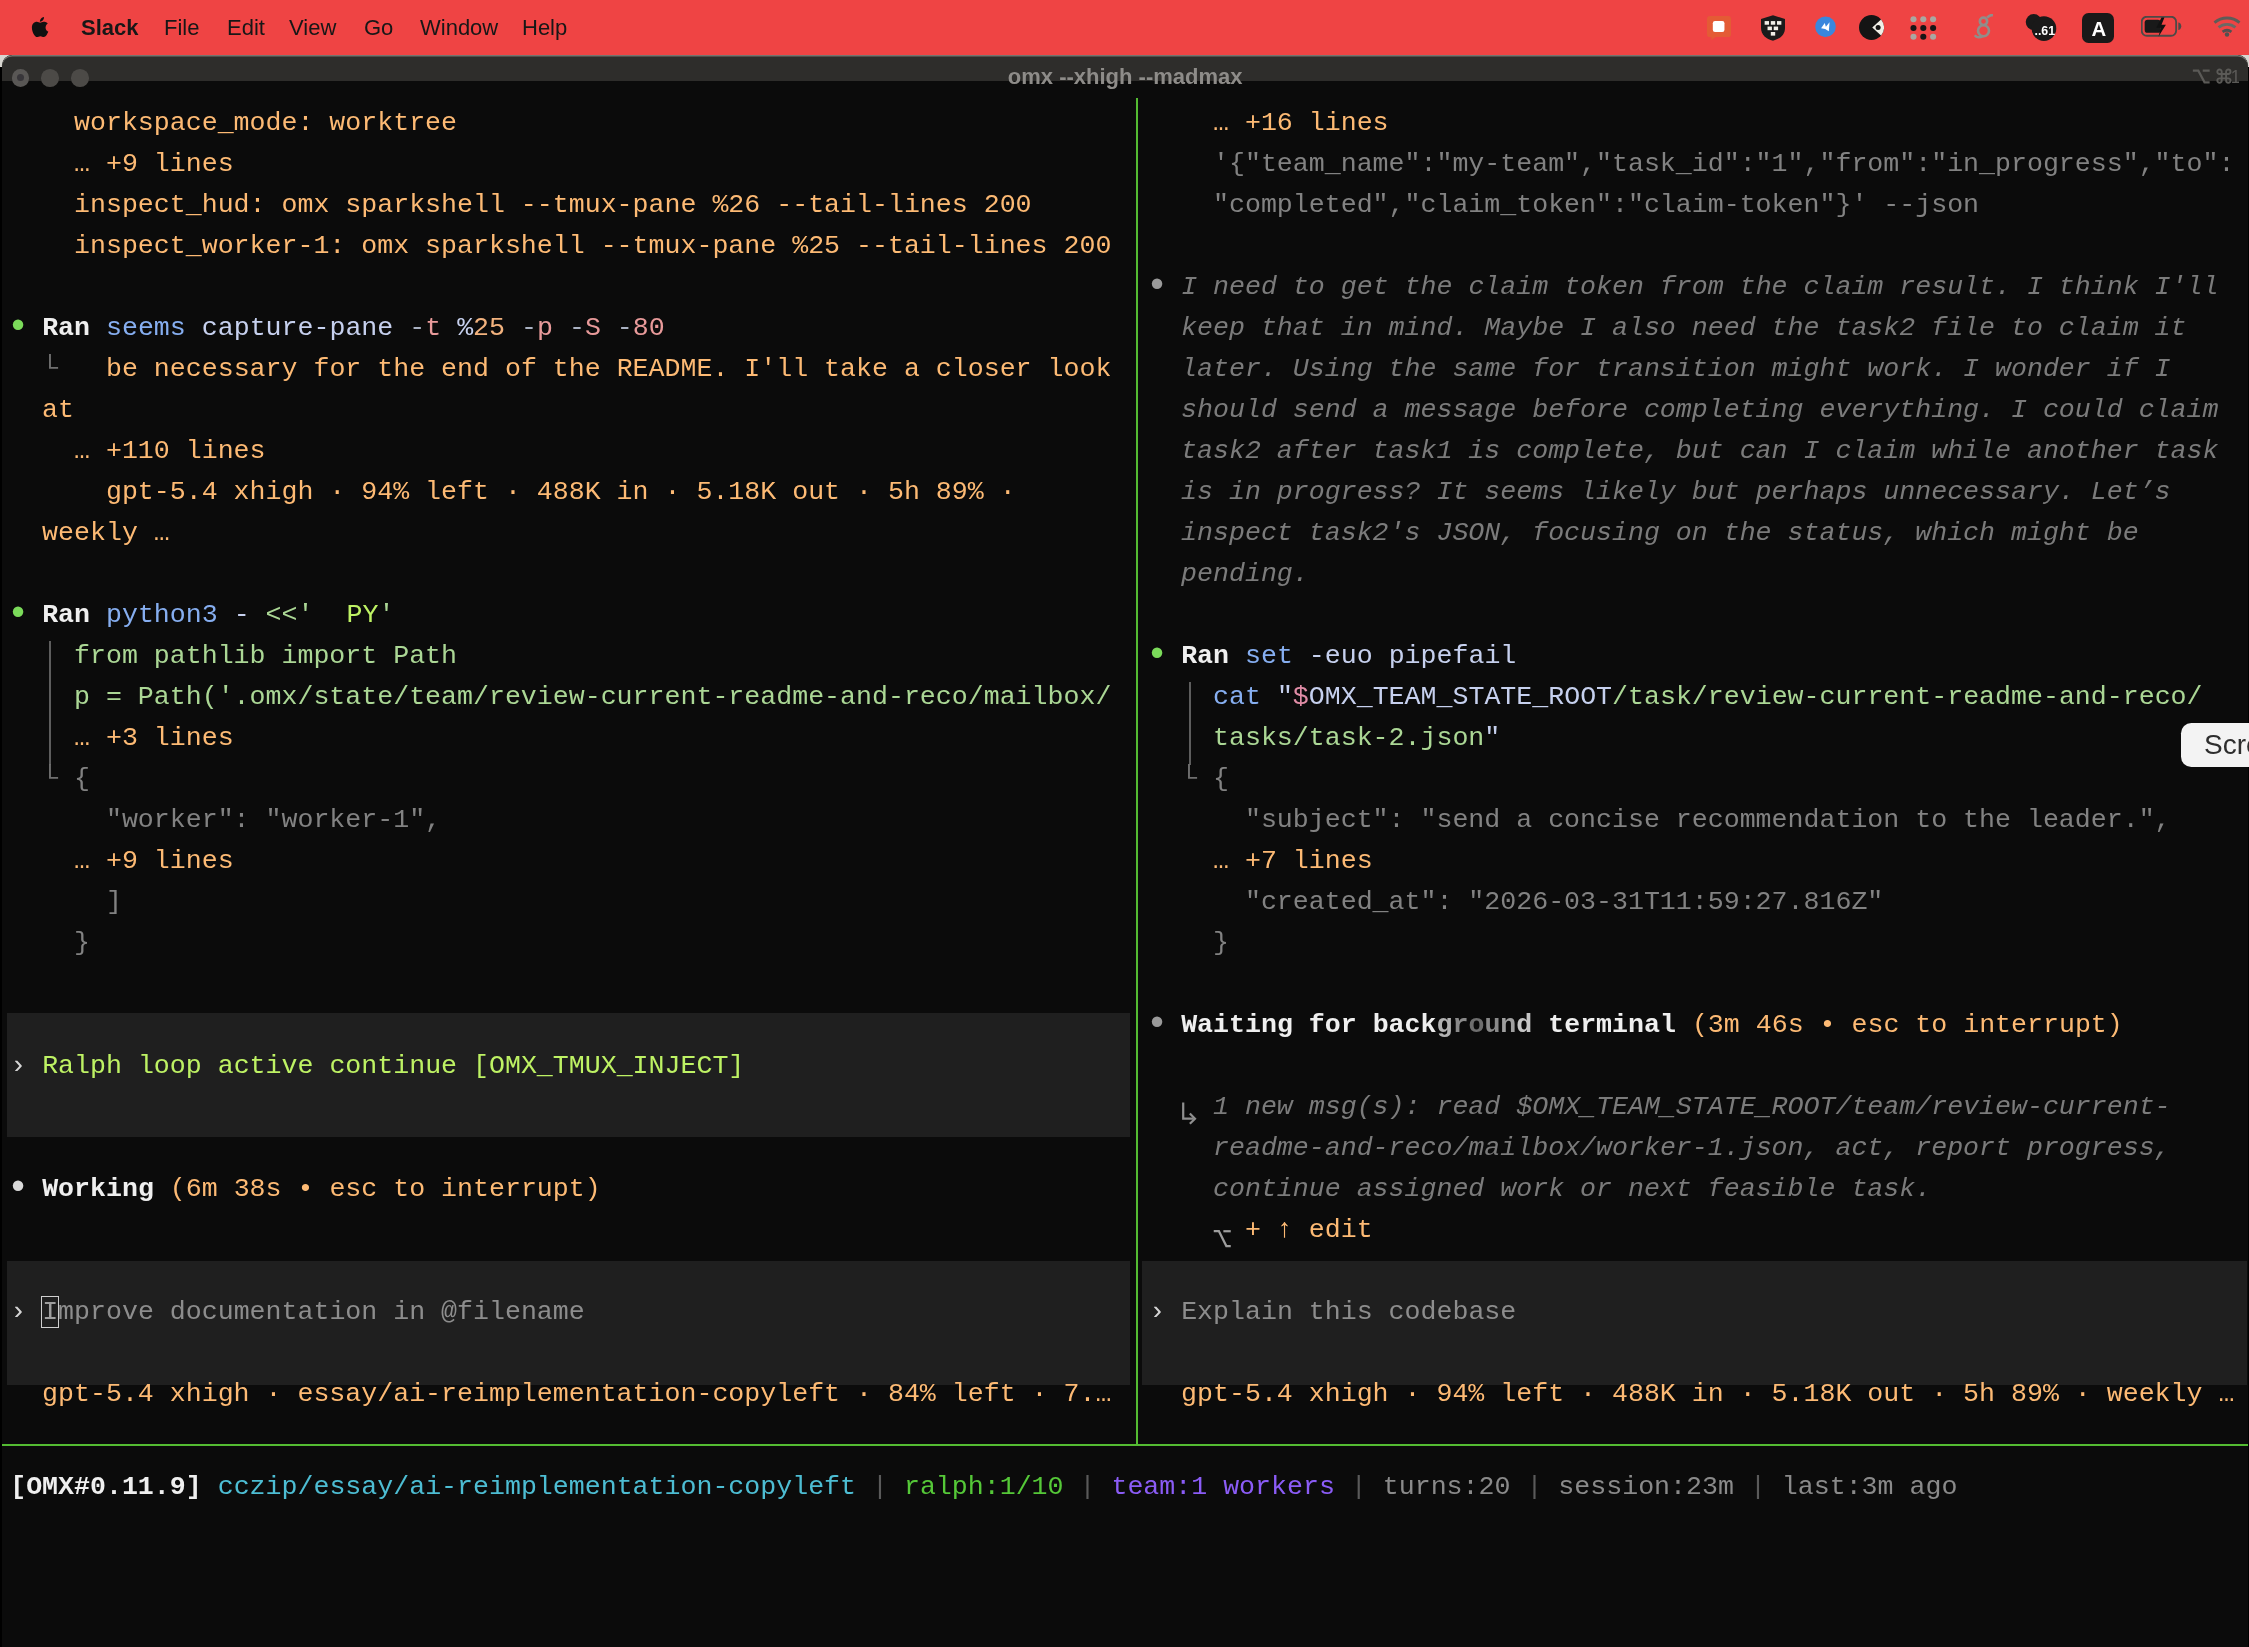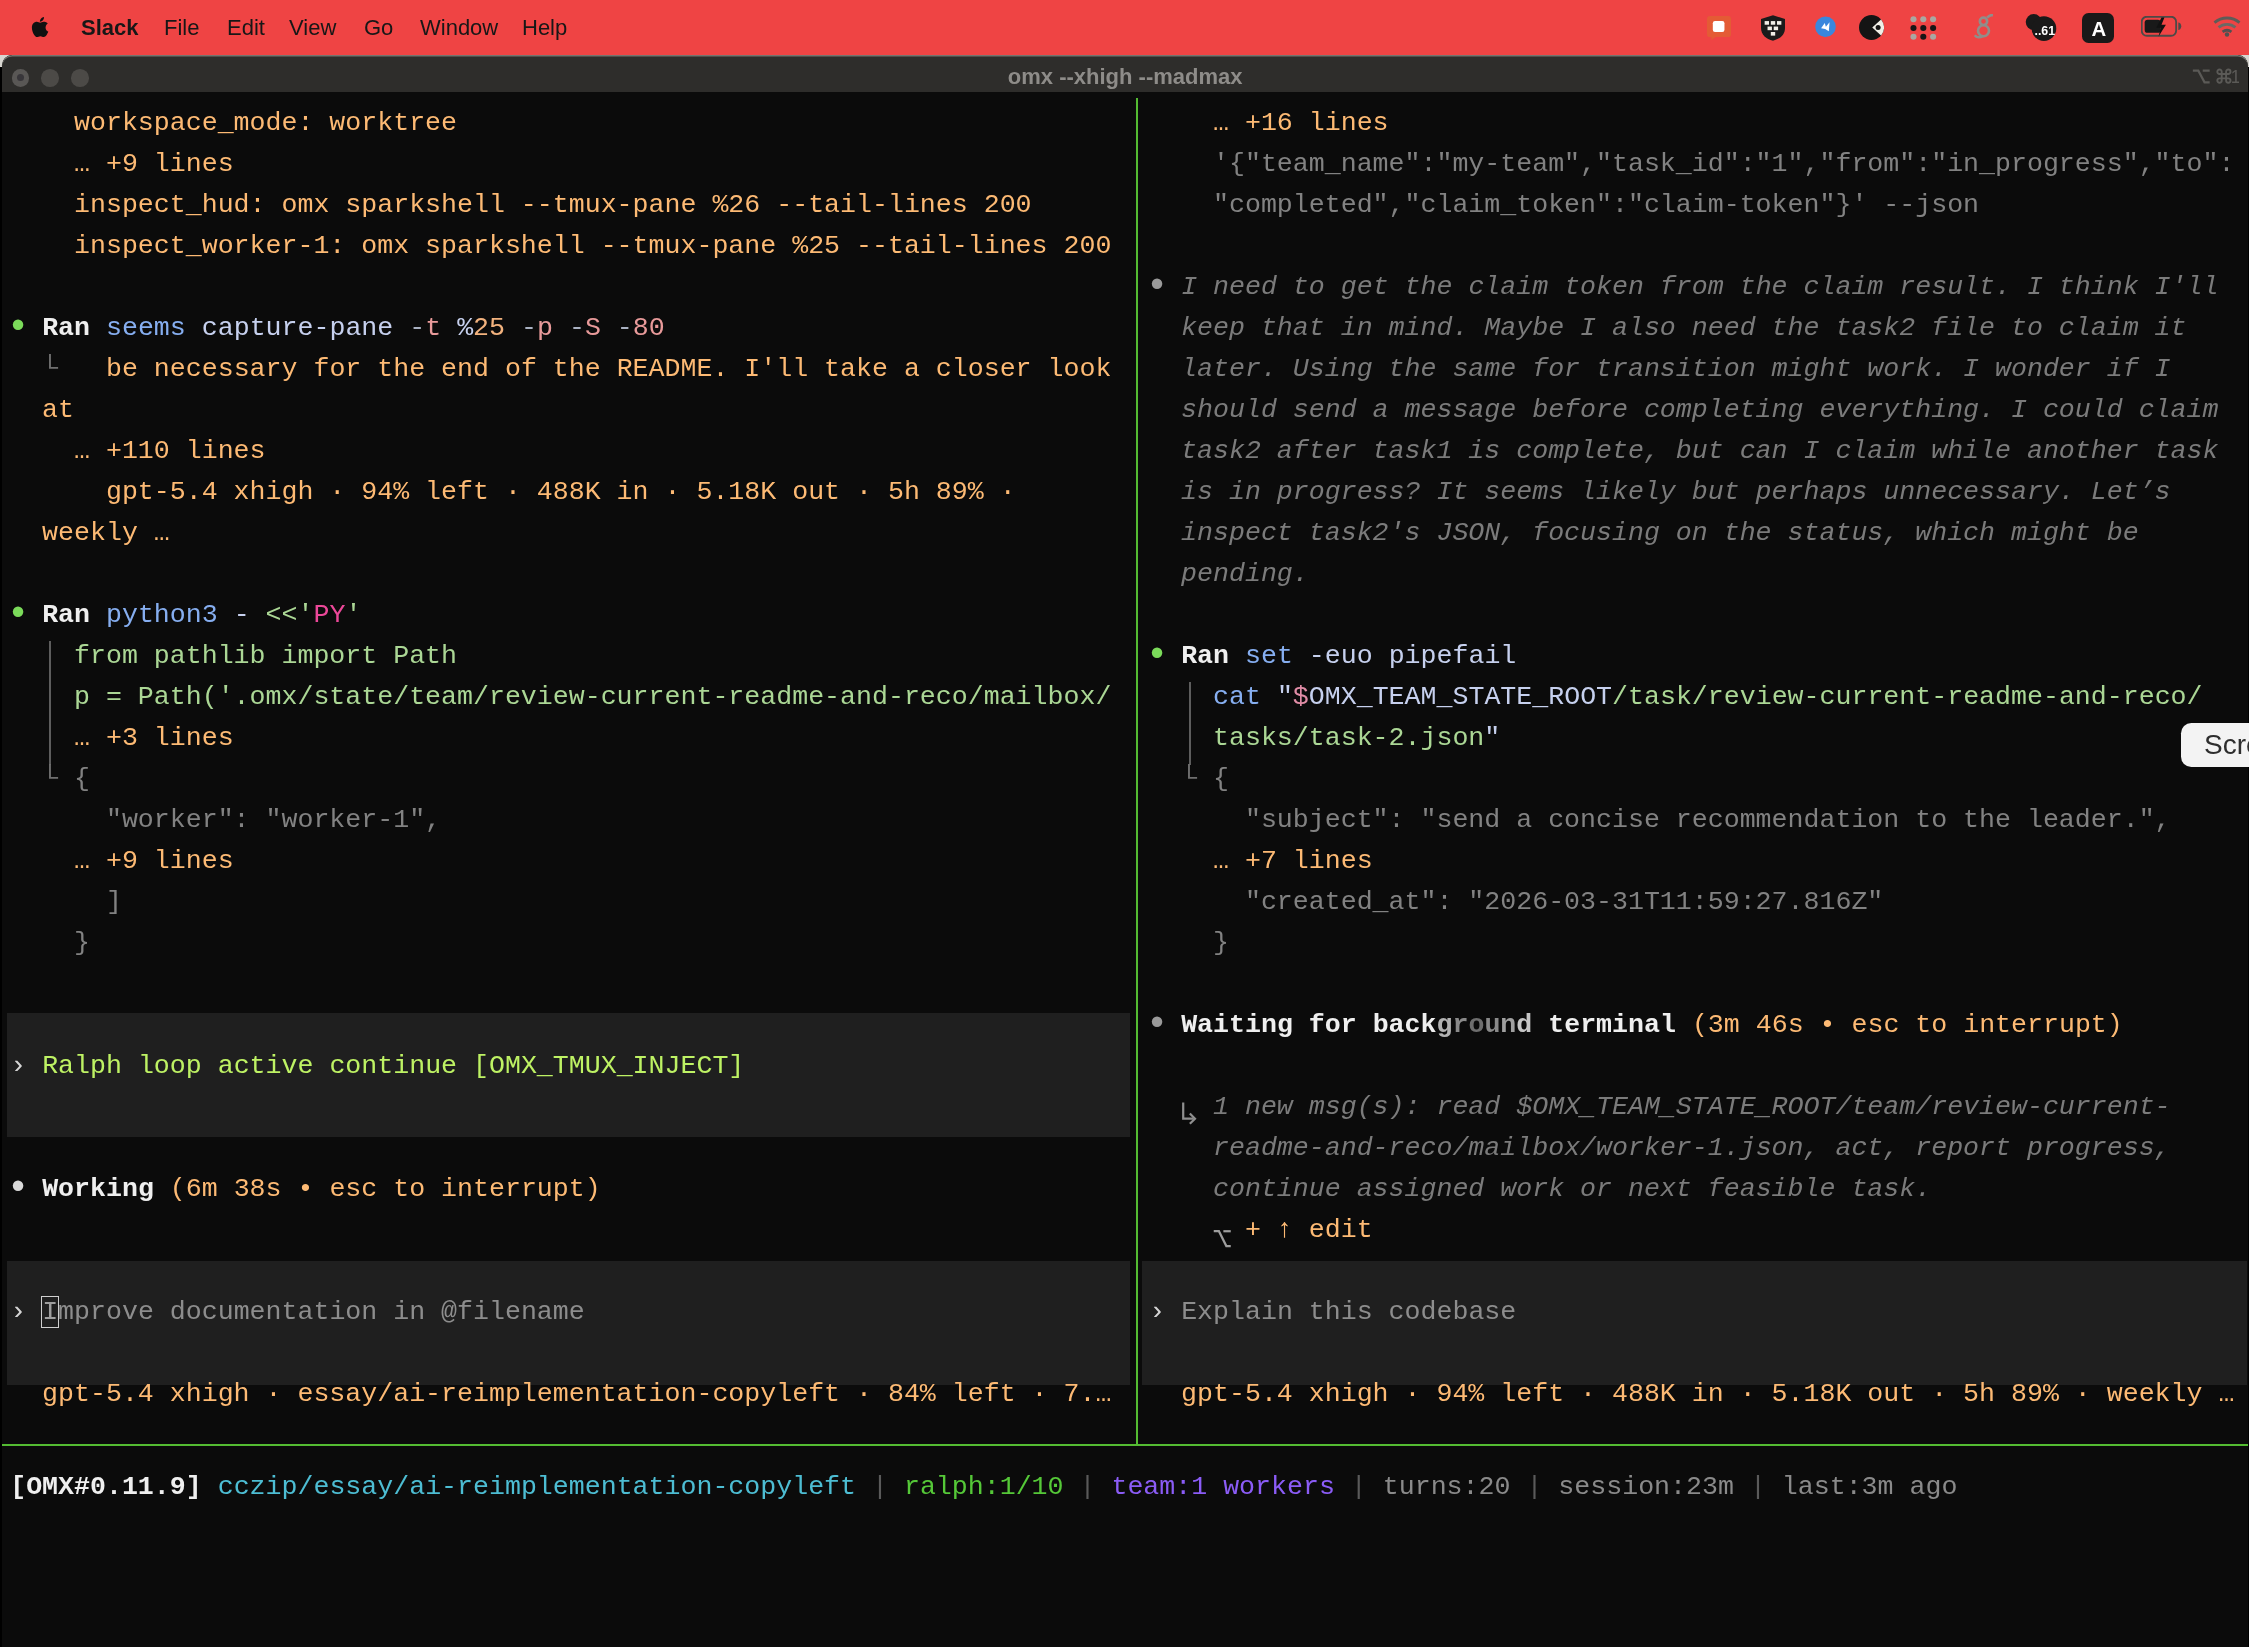--- a/index.html
+++ b/index.html
@@ -2,38 +2,38 @@
 <html style="font-size:11.8px"><head><meta charset="utf-8"><style>
 html,body{margin:0;padding:0;}
 body{width:2250px;height:1648px;background:#000;overflow:hidden;position:relative;
  font-family:"Liberation Sans",sans-serif;}
 .menubar{position:absolute;left:0;top:0;width:2250px;height:55px;background:#ef4444;text-decoration:underline;}
 .mitem{position:absolute;top:0;height:55px;line-height:55px;font-size:22px;color:#171717;}
 .micon{position:absolute;}
 .wallstrip{position:absolute;left:0;top:55px;width:2250px;height:11.8px;background:#d8d6d1;}
 .window{position:absolute;left:2.2px;top:55px;width:2246px;height:1593px;background:#0b0b0b;
  border-radius:10.3px 10.3px 0 0;overflow:hidden;}
-.titlebar{position:absolute;left:0;top:0;width:100%;height:37px;background:#2e2d2b;
+.titlebar{position:absolute;left:0;top:0;width:100%;height:26px;background:#2e2d2b;
  border-radius:10.3px 10.3px 0 0;box-shadow:inset 0 1.5px 0 #76746f;}
 .tl{position:absolute;top:14px;width:17.7px;height:17.7px;border-radius:50%;background:#4c4a47;}
 .title{position:absolute;top:0;left:0;width:100%;height:43px;line-height:43px;text-align:center;
  font-size:22px;font-weight:700;color:#8e8c89;}
 pre{margin:0;font-family:"Liberation Mono",monospace;font-size:26.6px;line-height:41px;position:absolute;white-space:pre;}
 .term{color:#9e9e9e;}
 .g{color:#fdba74;}
 .d{color:#828282;}
 .w{color:#efefef;font-weight:700;}
 .gb{color:#7bdb5a;display:inline-block;transform:scale(1.45);}
 .bl{color:#86aef0;}
 .lv{color:#c6d0ee;}
 .fd{color:#a9b1c2;}
 .fl{color:#e89a9a;}
 .or{color:#f2b27e;}
 .lgr{color:#abd795;}
-.vi{color:#ec4899;}
+.vi{color:#bef264;margin-left:33px;}
 .pk{color:#e08ca6;}
 .tr{color:#6f6f6f;}
 .i{color:#7b7b7b;font-style:italic;}
 .db{color:#9a9a9a;display:inline-block;transform:scale(1.45);}
 .wb{color:#d9d9d9;display:inline-block;transform:scale(1.45);}
 .pb{color:#d5d5d5;}
 .bt{color:#bef264;}
 .ph{color:#8d8d8d;}
 .cur{color:#9e9e9e;outline:1.5px solid #cfcfcf;outline-offset:0.7px;}
 .s1{color:#b3b3b3;font-weight:700;}

